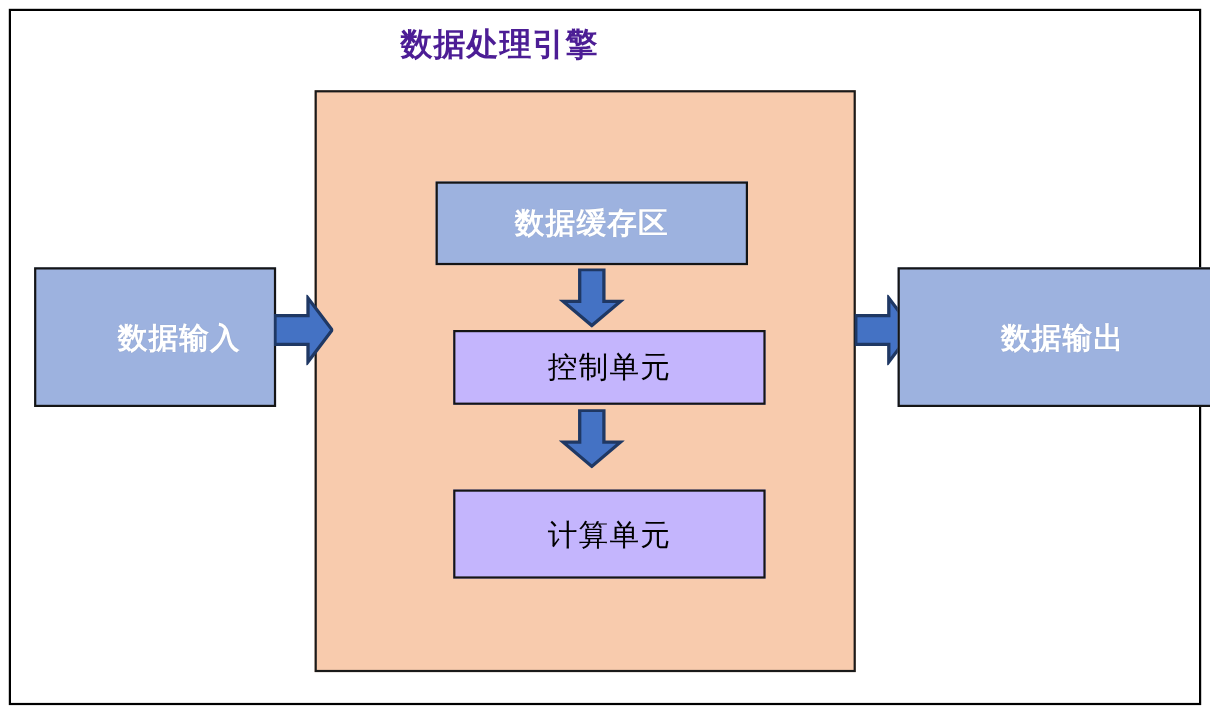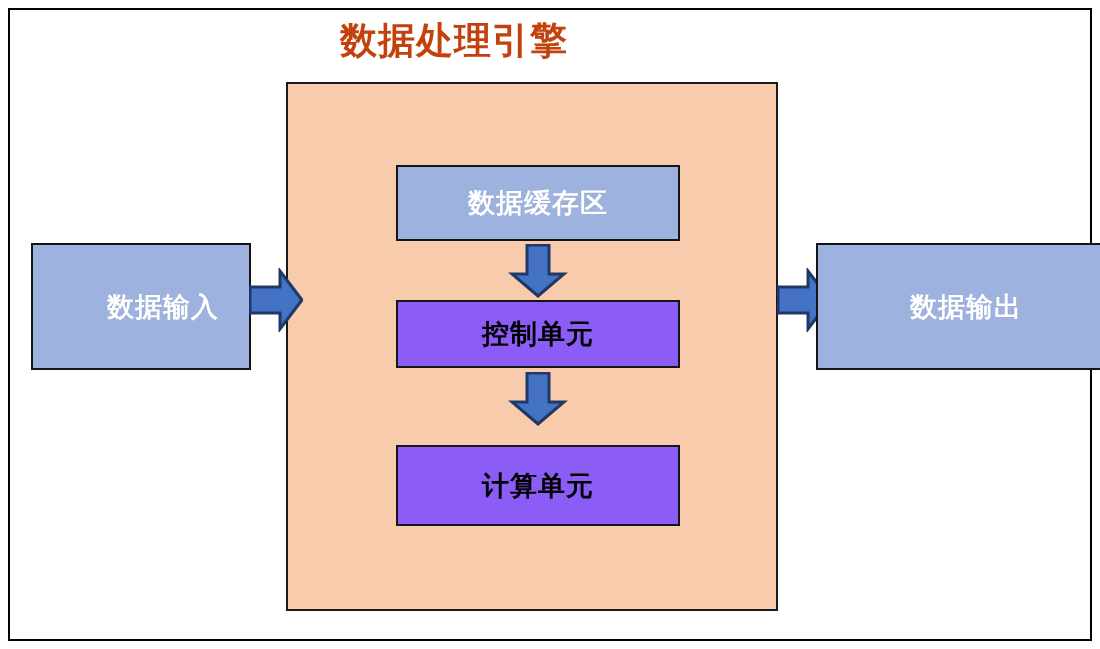--- a/index.html
+++ b/index.html
@@ -29,23 +29,23 @@
     box-sizing: border-box;
     background: #ffffff;
   }
   
   #diagram-title {
     position: absolute;
     left: 0;
     top: 22px;
     width: 908px;
     text-align: center;
-    font-size: 37px;
+    font-size: 29px;
     font-weight: bold;
-    color: #c2410c;
+    color: #4c1d95;
     letter-spacing: 1px;
     line-height: 38px;
     white-space: nowrap;
   }
   
   #engine-container {
     position: absolute;
     left: 286px;
     top: 82px;
     width: 492px;
@@ -63,23 +63,24 @@
     align-items: center;
     justify-content: center;
     text-align: center;
   }
   .node-blue {
     background: #9DB2DF;
     color: #ffffff;
     font-weight: bold;
   }
   .node-green {
-    background: #8b5cf6;
+    background: #c4b5fd;
     color: #000000;
-    font-weight: bold;
+    font-weight: normal;
+    margin-left: 16px;
   }
   .node-label {
     font-size: 27px;
     line-height: 34px;
     letter-spacing: 1px;
     white-space: nowrap;
   }
   .node-blue .node-label {
     text-shadow: 0 0 1px rgba(0,0,0,0.15);
   }

